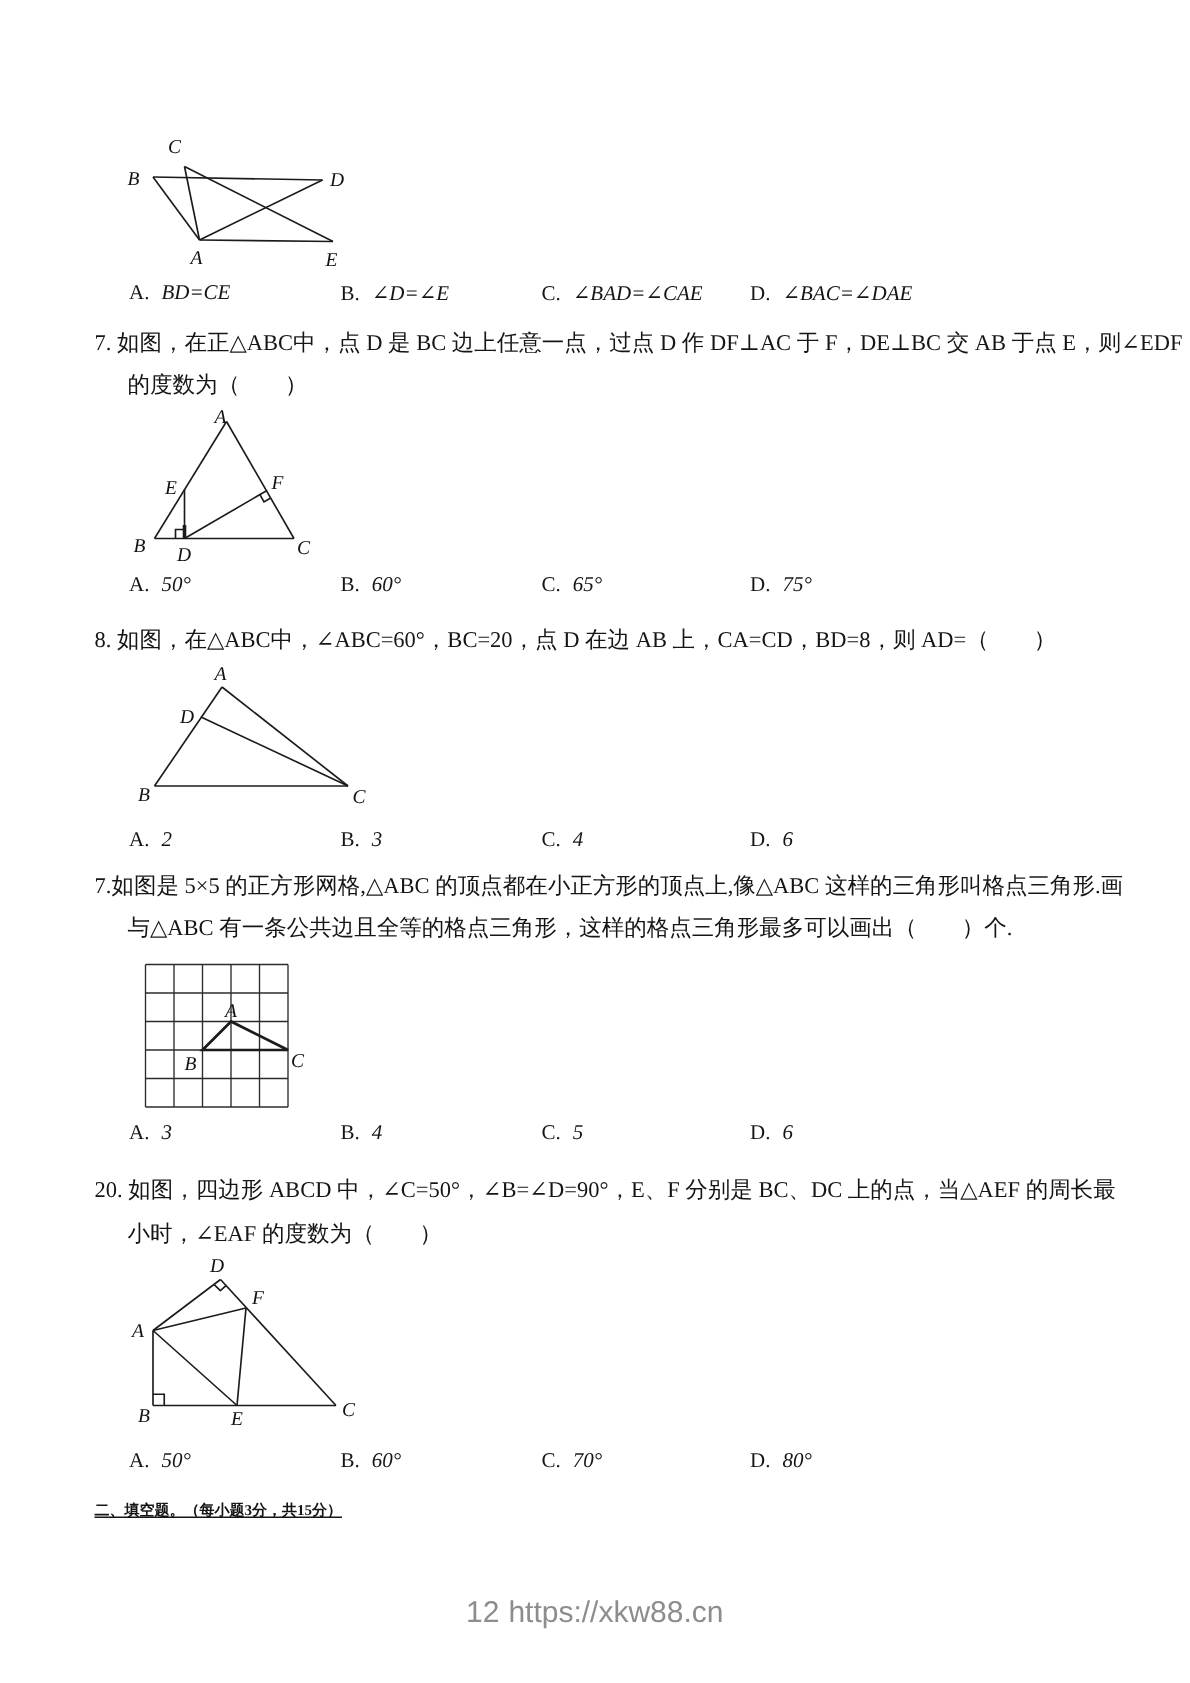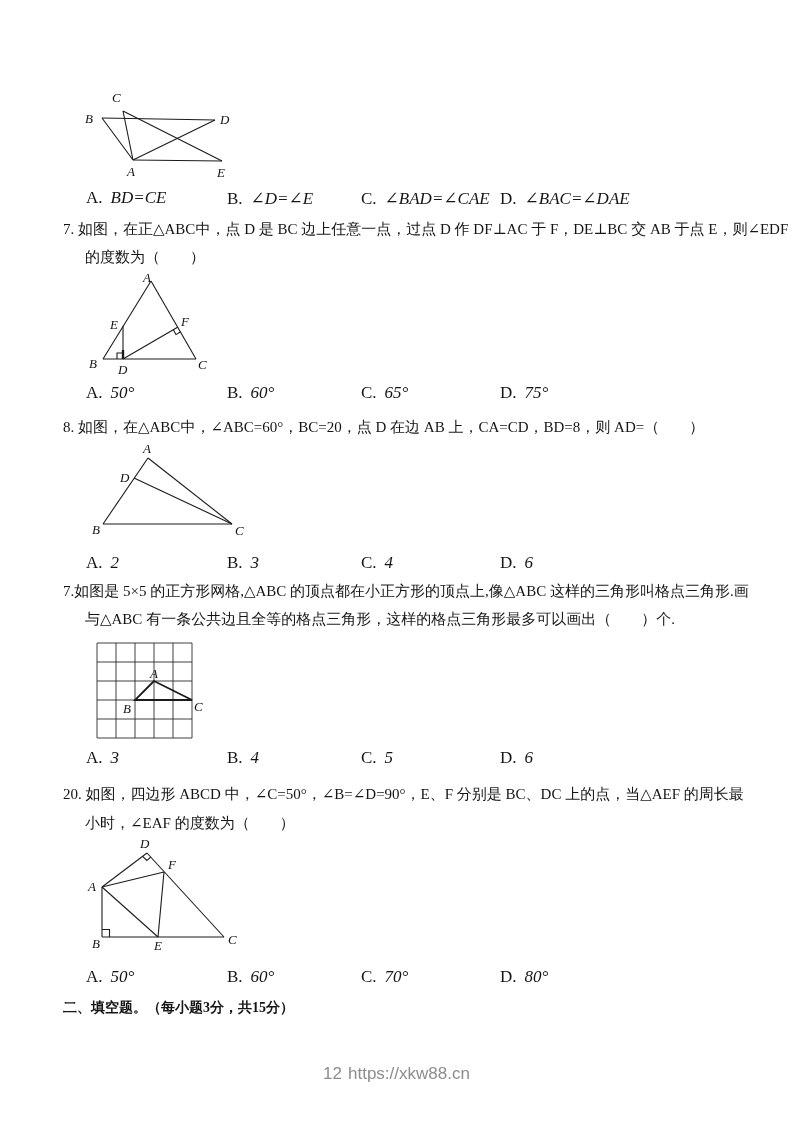--- a/index.html
+++ b/index.html
@@ -1,36 +1,36 @@
 <!DOCTYPE html>
 <html><head>
 <meta charset="utf-8">
 <style>
   html,body{margin:0;padding:0;background:#fff;}
   .page{position:relative;width:793px;height:1122px;background:#ffffff;overflow:hidden;
         font-family:"Liberation Serif","DejaVu Serif",serif;color:#151515;}
   .t{position:absolute;font-size:15px;line-height:19px;white-space:pre;}
   .cont{left:85px;}
-  .opts{position:absolute;left:0;width:100%;height:20px;font-size:17px;}
+  .opts{position:absolute;left:0;width:100%;height:20px;font-size:14px;}
   .opt{position:absolute;white-space:pre;}
   .opt .letter{font-style:normal;margin-right:8px;}
   .opt .val{font-style:italic;}
   .opt.oa{left:86px;} .opt.ob{left:227px;text-align:right;} .opt.oc{left:361px;} .opt.od{left:500px;}
   .fig{position:absolute;}
   .fig svg{display:block;}
   .fig line,.fig path,.fig polyline{stroke:#1b1b1b;stroke-width:1.1;fill:none;}
   .fig .grid{stroke:#2b2b2b;stroke-width:0.9;}
   .fig .bold{stroke-width:1.8;}
   .fig .thick{stroke-width:2.4;}
   .fig text{font-family:"Liberation Serif","DejaVu Serif",serif;font-style:italic;
             font-size:13px;fill:#111;}
-  .section-head{font-weight:bold;font-size:14px;}
+  .section-head{font-weight:bold;font-size:10px;text-decoration:underline;}
   .footer{position:absolute;left:0;width:100%;text-align:center;
           font-family:"Liberation Sans","DejaVu Sans",sans-serif;
-          font-size:17px;color:#8d8d8d;}
+          font-size:20px;color:#8d8d8d;}
   .footer span{margin:0 3px;}
 </style>
 </head>
 <body>
 
 <div class="page">
 
   <div class="fig" style="left:83px;top:86px;">
     <svg width="175" height="100" viewBox="0 0 175 100">
       <line x1="19" y1="32" x2="132" y2="34"></line>

